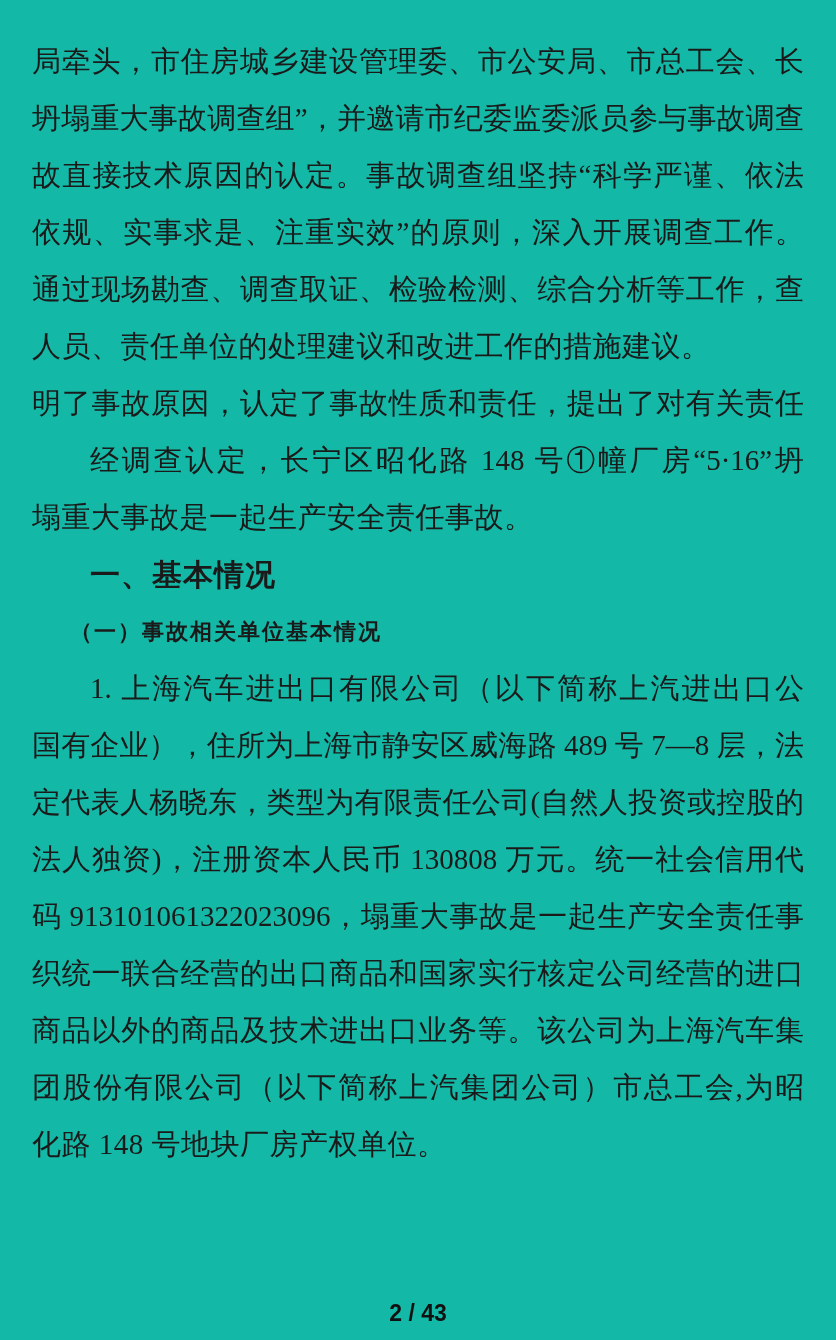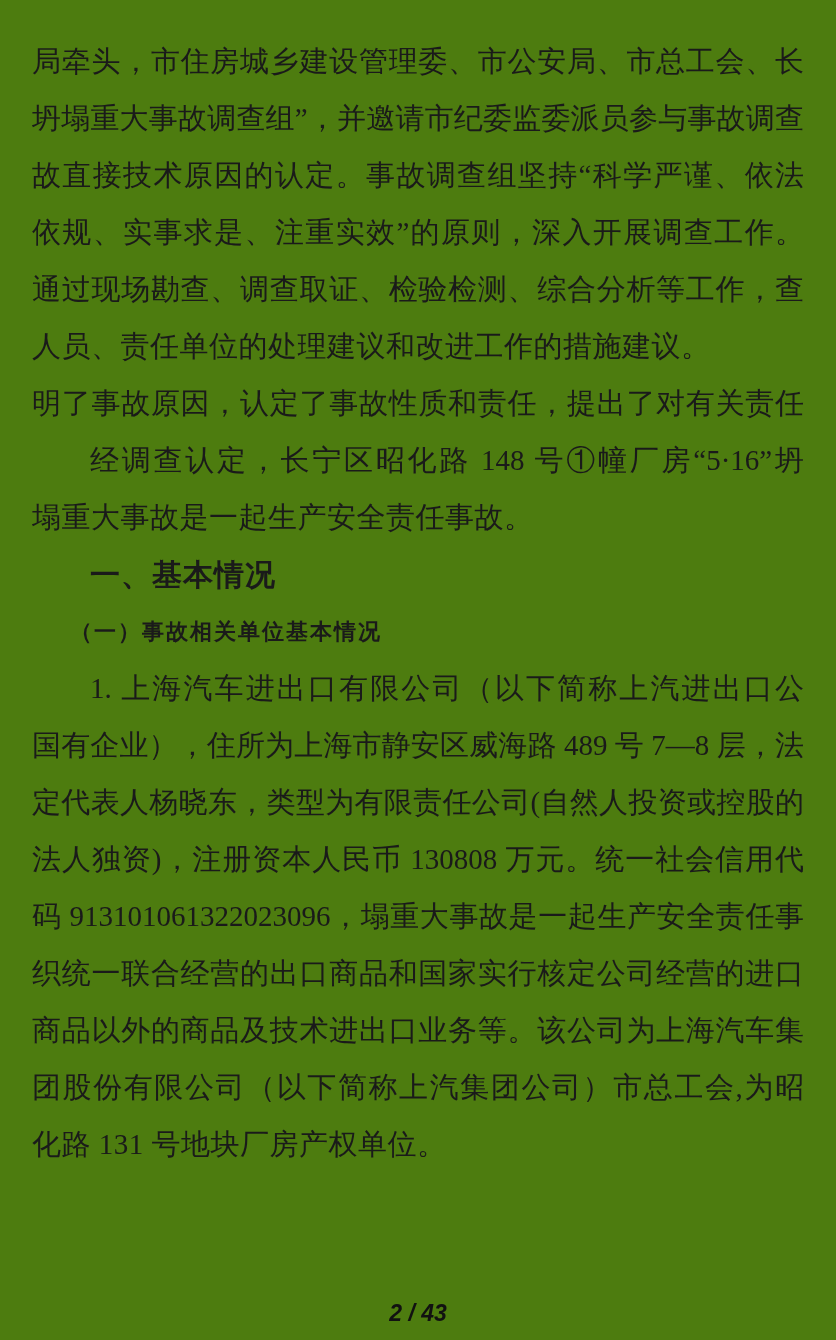--- a/index.html
+++ b/index.html
@@ -1,20 +1,20 @@
 <!DOCTYPE html>
 <html lang="zh"><head>
 <meta charset="utf-8">
 <style>
   html, body { margin: 0; padding: 0; background: #ffffff; }
   .page {
     position: relative;
     width: 836px;
     height: 1340px;
-    background: #4d7c0f;
+    background: #14b8a6;
     overflow: hidden;
     font-family: "Liberation Serif", "DejaVu Serif", serif;
     color: #1a1a1a;
     box-sizing: border-box;
   }
   .text-block {
     position: absolute;
     top: 33px;
     left: 32px;
     width: 772px;
@@ -50,21 +50,20 @@
     position: absolute;
     top: 1301px;
     left: 0;
     width: 836px;
     text-align: center;
     font-family: "Liberation Sans", "DejaVu Sans", sans-serif;
     font-size: 23px;
     line-height: 25px;
     font-weight: 600;
     color: #111111;
-    font-style: italic;
   }
 </style>
 </head>
 <body>
 
 <div class="page">
   <div class="text-block">
 
     <div class="line j">局牵头，市住房城乡建设管理委、市公安局、市总工会、长</div>
     <div class="line j">坍塌重大事故调查组”，并邀请市纪委监委派员参与事故调查</div>
@@ -82,18 +81,18 @@
     <div class="line heading-sub ind2">（一）事故相关单位基本情况</div>
 
     <div class="line j ind">1. 上海汽车进出口有限公司（以下简称上汽进出口公司，</div>
     <div class="line j">国有企业），住所为上海市静安区威海路 489 号 7—8 层，法</div>
     <div class="line j">定代表人杨晓东，类型为有限责任公司(自然人投资或控股的</div>
     <div class="line j">法人独资)，注册资本人民币 130808 万元。统一社会信用代</div>
     <div class="line j">码 913101061322023096，塌重大事故是一起生产安全责任事故</div>
     <div class="line j">织统一联合经营的出口商品和国家实行核定公司经营的进口</div>
     <div class="line j">商品以外的商品及技术进出口业务等。该公司为上海汽车集</div>
     <div class="line j">团股份有限公司（以下简称上汽集团公司）市总工会,为昭</div>
-    <div class="line">化路 131 号地块厂房产权单位。</div>
+    <div class="line">化路 148 号地块厂房产权单位。</div>
 
   </div>
 
   <div class="page-footer">2 / 43</div>
 </div>
 
 </body></html>

